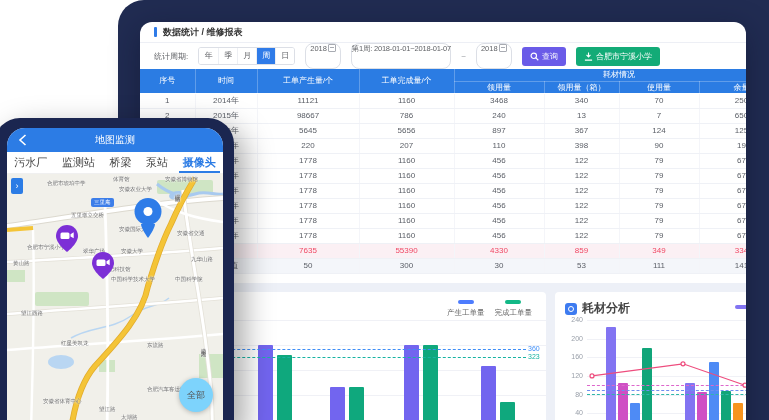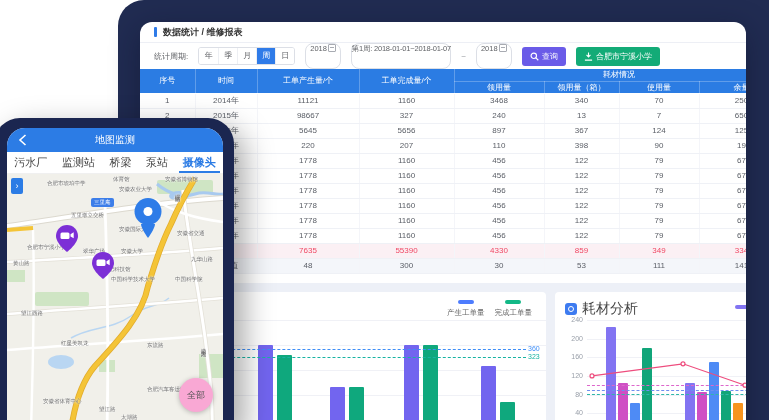--- a/index.html
+++ b/index.html
@@ -42,40 +42,40 @@
   .lg-item{display:inline-flex;align-items:center;gap:4px;font-size:7.5px;color:#666;cursor:pointer;flex-direction:column;}
   .lg-pill{width:16px;height:4px;border-radius:2px;display:inline-block;}
   .bar{position:absolute;width:15px;border-radius:1px 1px 0 0;z-index:2;}
   .rbar{position:absolute;width:10px;border-radius:1px 1px 0 0;z-index:2;}
   .grid{position:absolute;height:1px;background:#F0F1F6;z-index:1;}
   .dash{position:absolute;border-top:1px dashed;z-index:3;}
   .reflabel{position:absolute;font-size:7px;z-index:4;}
   .rc-head{position:absolute;left:10px;top:8px;display:flex;align-items:center;gap:5px;z-index:5;}
   .rc-icon{width:12px;height:12px;background:#3D7BF0;border-radius:3px;position:relative;}
   .rc-icon::after{content:"";position:absolute;left:3px;top:3px;width:4px;height:4px;border:1.2px solid #fff;border-radius:50%;}
-  .rc-title{font-size:14px;color:#444;font-weight:normal;}
+  .rc-title{font-size:12px;color:#444;font-weight:bold;}
   .rc-pill{position:absolute;top:13px;left:180px;width:24px;height:4px;border-radius:2px;z-index:5;}
   .ytick{position:absolute;font-size:7px;color:#9AA0AA;width:22px;text-align:right;z-index:2;}
   .trend{position:absolute;left:0;top:0;z-index:4;pointer-events:none;}
   
   .phone{position:absolute;left:-6px;top:118px;width:240px;height:312px;background:#1B2650;border-radius:26px 26px 0 0;z-index:5;box-shadow:10px 10px 30px rgba(0,0,0,.35);}
   .screen{position:absolute;left:13px;top:10px;width:216px;height:302px;background:#fff;border-radius:18px 18px 0 0;overflow:hidden;}
   .p-head{position:absolute;left:0;top:0;width:100%;height:24px;background:#2C7CE5;display:flex;align-items:center;justify-content:center;}
   .p-title{color:#fff;font-size:10px;text-align:right;}
   .back{position:absolute;left:8px;top:5px;width:14px;height:14px;display:flex;align-items:center;justify-content:center;cursor:pointer;}
   .p-tabs{position:absolute;left:0;top:24px;width:100%;height:22px;background:#fff;display:flex;align-items:center;justify-content:space-around;border-bottom:1px solid #F0F0F0;}
   .ptab{font-size:11px;color:#444;height:100%;display:flex;align-items:center;position:relative;cursor:pointer;}
   .ptab.active{color:#2C7CE5;font-weight:bold;}
   .ptab.active::after{content:"";position:absolute;left:-4px;right:-4px;bottom:0;height:2px;background:#2C7CE5;}
   .map{position:absolute;left:0;top:46px;width:216px;height:256px;background:#F1F0EA;overflow:hidden;}
   .map-label{position:absolute;font-size:5.5px;color:#6E6E6E;white-space:nowrap;text-shadow:0 0 2px #fff,0 0 2px #fff;z-index:3;}
   .map-label.v{writing-mode:vertical-rl;letter-spacing:1px;}
   .road-label{position:absolute;left:84px;top:24px;background:#3D7EE9;color:#fff;font-size:5.5px;padding:1px 3px;border-radius:2px;z-index:3;}
   .expand{position:absolute;left:4px;top:4px;width:12px;height:16px;background:#2C7CE5;border-radius:2px;color:#fff;font-size:9px;display:flex;align-items:center;justify-content:center;z-index:6;cursor:pointer;}
-  .all-btn{position:absolute;left:172px;top:204px;width:34px;height:34px;background:#f9a8d4;border-radius:50%;display:flex;align-items:center;justify-content:center;font-size:9px;color:#555;box-shadow:0 1px 5px rgba(0,0,0,.25);z-index:6;cursor:pointer;}
+  .all-btn{position:absolute;left:172px;top:204px;width:34px;height:34px;background:#7dd3fc;border-radius:50%;display:flex;align-items:center;justify-content:center;font-size:9px;color:#555;box-shadow:0 1px 5px rgba(0,0,0,.25);z-index:6;cursor:pointer;}
   .pin{position:absolute;z-index:5;}
 </style>
 </head>
 <body>
 
 <div class="canvas">
   <div class="navy"></div>
 
   <div class="bwindow">
     <div class="crumb">
@@ -154,21 +154,21 @@
             <td>1160</td>
             <td>3468</td>
             <td>340</td>
             <td>70</td>
             <td>250</td>
           </tr>
           <tr>
             <td>2</td>
             <td>2015年</td>
             <td>98667</td>
-            <td>327</td>
+            <td>786</td>
             <td>240</td>
             <td>13</td>
             <td>7</td>
             <td>650</td>
           </tr>
           <tr>
             <td>3</td>
             <td>2016年</td>
             <td>5645</td>
             <td>5656</td>
@@ -253,21 +253,21 @@
             <td>7635</td>
             <td>55390</td>
             <td>4330</td>
             <td>859</td>
             <td>349</td>
             <td>334</td>
           </tr>
           <tr class="avg">
             <td></td>
             <td>平均值</td>
-            <td>48</td>
+            <td>50</td>
             <td>300</td>
             <td>30</td>
             <td>53</td>
             <td>111</td>
             <td>141</td>
           </tr>
         </tbody>
     </table>
 
     <div class="charts-bg">

